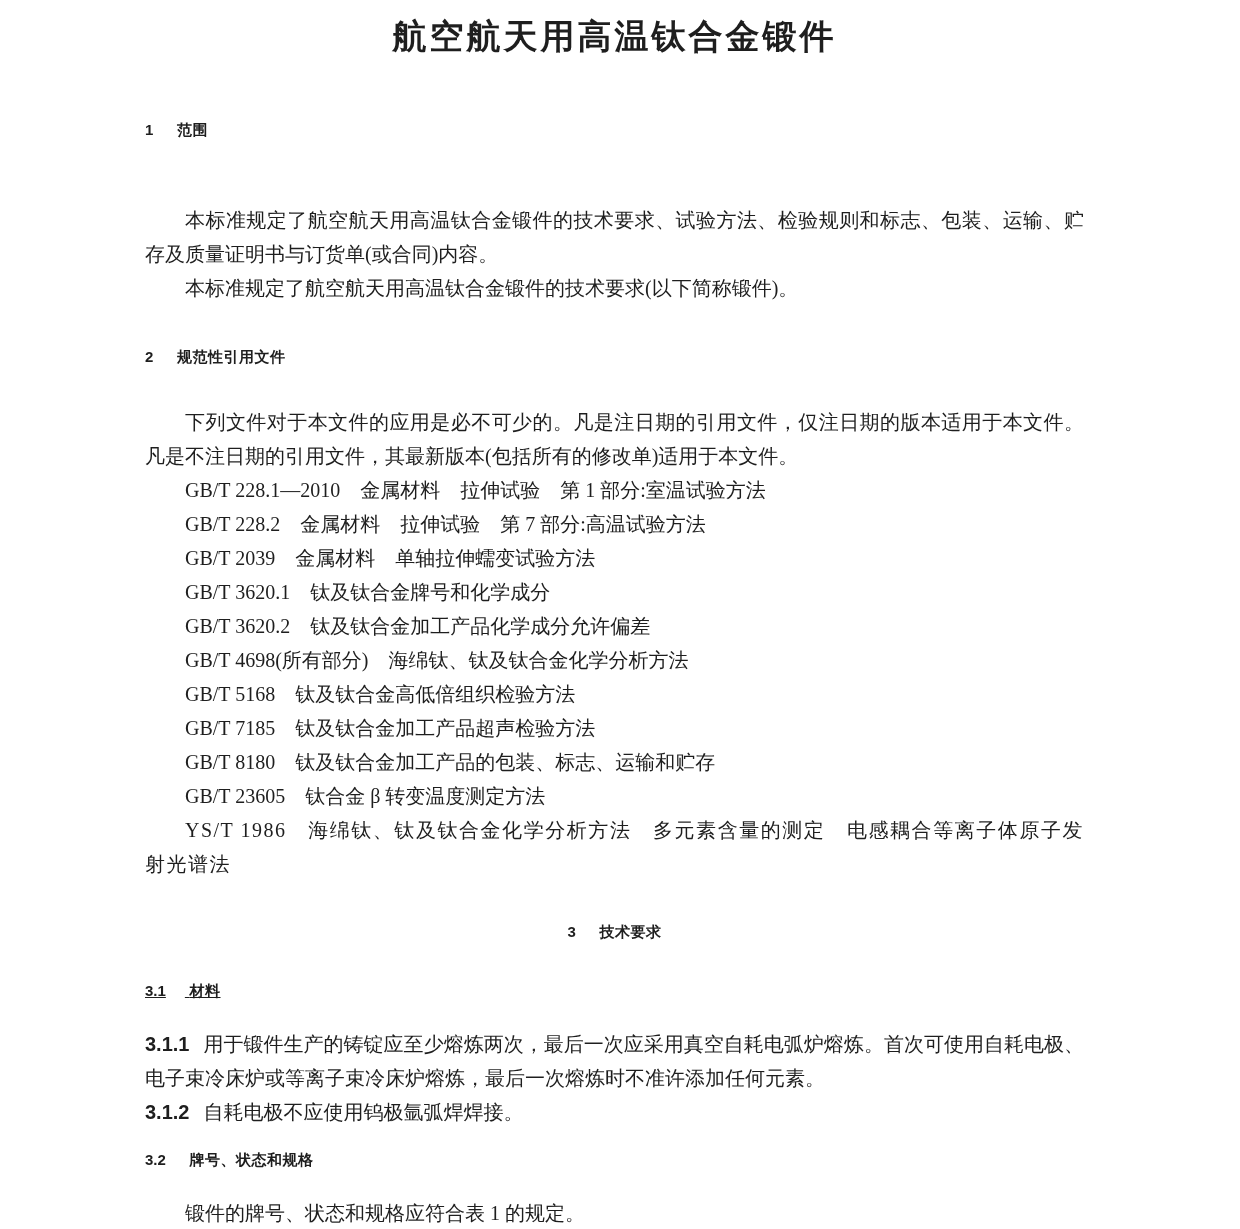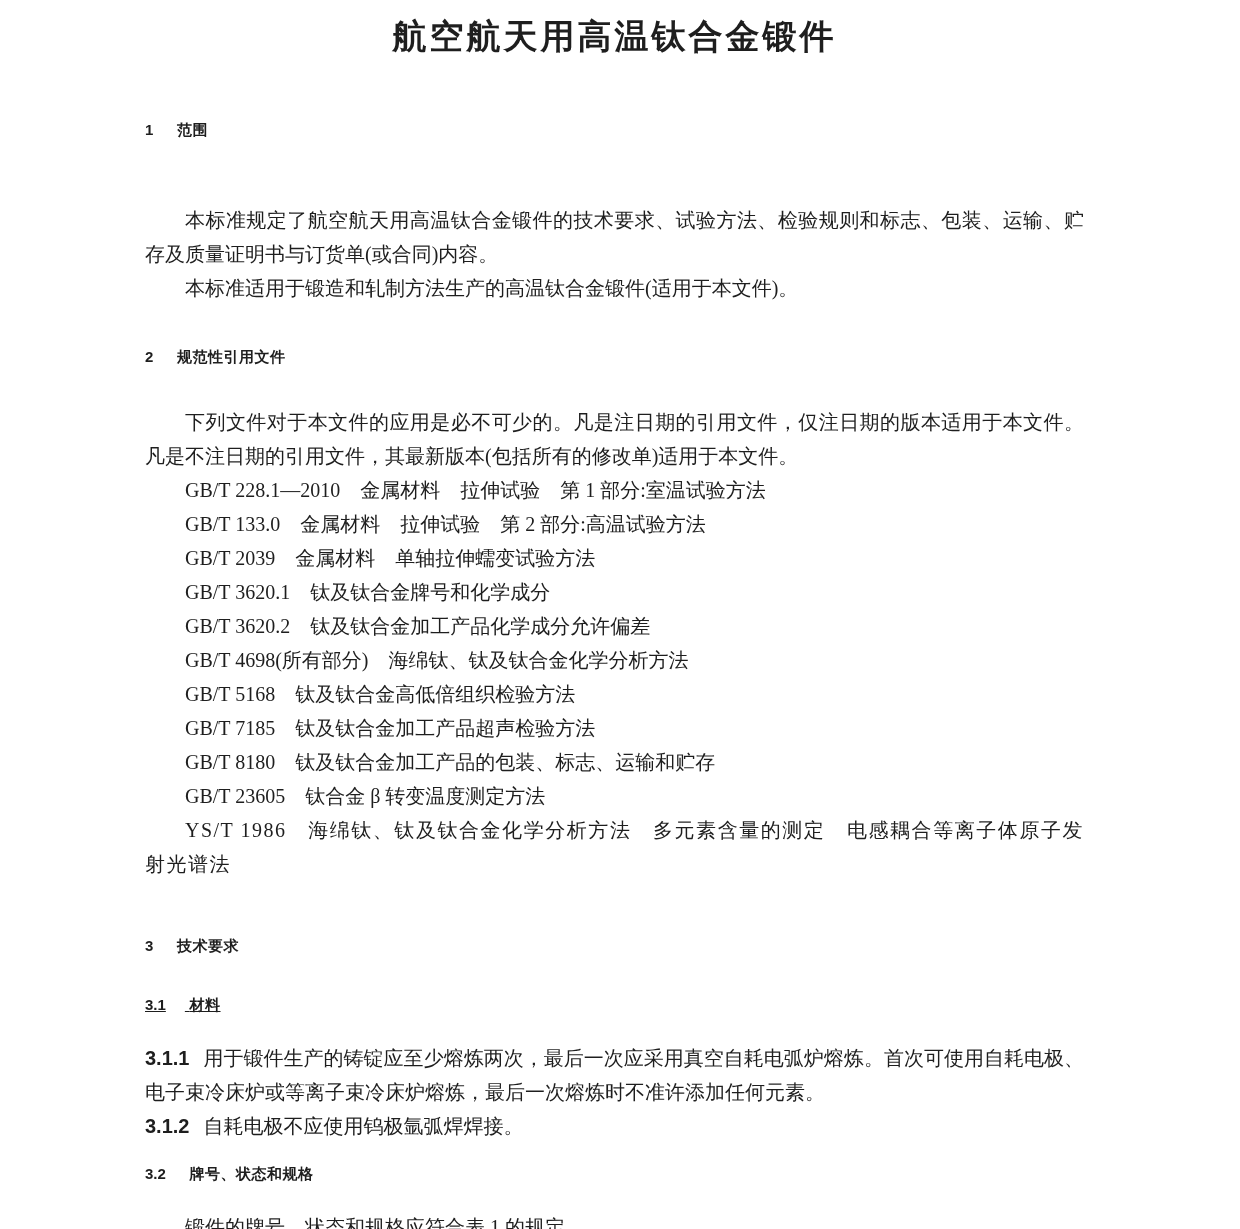--- a/index.html
+++ b/index.html
@@ -50,52 +50,52 @@
     font-weight: bold;
     margin-right: 14px;
   }
   .ref-long { letter-spacing: 1.5px; }
 
   
   .mt-h1    { margin-top: 59px; }
   .mt-p1    { margin-top: 60px; }
   .mt-h2    { margin-top: 39px; }
   .mt-intro { margin-top: 35px; }
-  .mt-h3    { margin-top: 52px; }
+  .mt-h3    { margin-top: 38px; text-align: center; }
   .mt-h31   { margin-top: 33px; text-decoration: underline; }
   .mt-c311  { margin-top: 23px; }
   .mt-h32   { margin-top: 18px; }
   .mt-last  { margin-top: 23px; }
 </style>
 </head>
 <body>
 
 <div class="page">
 
   <h1 class="doc-title">航空航天用高温钛合金锻件</h1>
 
   <div class="sec-h mt-h1">
     <span class="num">1</span>
     <span>范围</span>
   </div>
 
   <p class="para indent mt-p1">本标准规定了航空航天用高温钛合金锻件的技术要求、试验方法、检验规则和标志、包装、运输、贮存及质量证明书与订货单(或合同)内容。</p>
 
-  <p class="para indent">本标准适用于锻造和轧制方法生产的高温钛合金锻件(适用于本文件)。</p>
+  <p class="para indent">本标准规定了航空航天用高温钛合金锻件的技术要求(以下简称锻件)。</p>
 
   <div class="sec-h mt-h2">
     <span class="num">2</span>
     <span>规范性引用文件</span>
   </div>
 
   <p class="para indent mt-intro">下列文件对于本文件的应用是必不可少的。凡是注日期的引用文件，仅注日期的版本适用于本文件。凡是不注日期的引用文件，其最新版本(包括所有的修改单)适用于本文件。</p>
 
   <div>
     <p class="para indent">GB/T 228.1—2010　金属材料　拉伸试验　第 1 部分:室温试验方法</p>
-    <p class="para indent">GB/T 133.0　金属材料　拉伸试验　第 2 部分:高温试验方法</p>
+    <p class="para indent">GB/T 228.2　金属材料　拉伸试验　第 7 部分:高温试验方法</p>
     <p class="para indent">GB/T 2039　金属材料　单轴拉伸蠕变试验方法</p>
     <p class="para indent">GB/T 3620.1　钛及钛合金牌号和化学成分</p>
     <p class="para indent">GB/T 3620.2　钛及钛合金加工产品化学成分允许偏差</p>
     <p class="para indent">GB/T 4698(所有部分)　海绵钛、钛及钛合金化学分析方法</p>
     <p class="para indent">GB/T 5168　钛及钛合金高低倍组织检验方法</p>
     <p class="para indent">GB/T 7185　钛及钛合金加工产品超声检验方法</p>
     <p class="para indent">GB/T 8180　钛及钛合金加工产品的包装、标志、运输和贮存</p>
     <p class="para indent">GB/T 23605　钛合金 β 转变温度测定方法</p>
     <p class="para indent ref-long">YS/T 1986　海绵钛、钛及钛合金化学分析方法　多元素含量的测定　电感耦合等离子体原子发射光谱法</p>
   </div>

